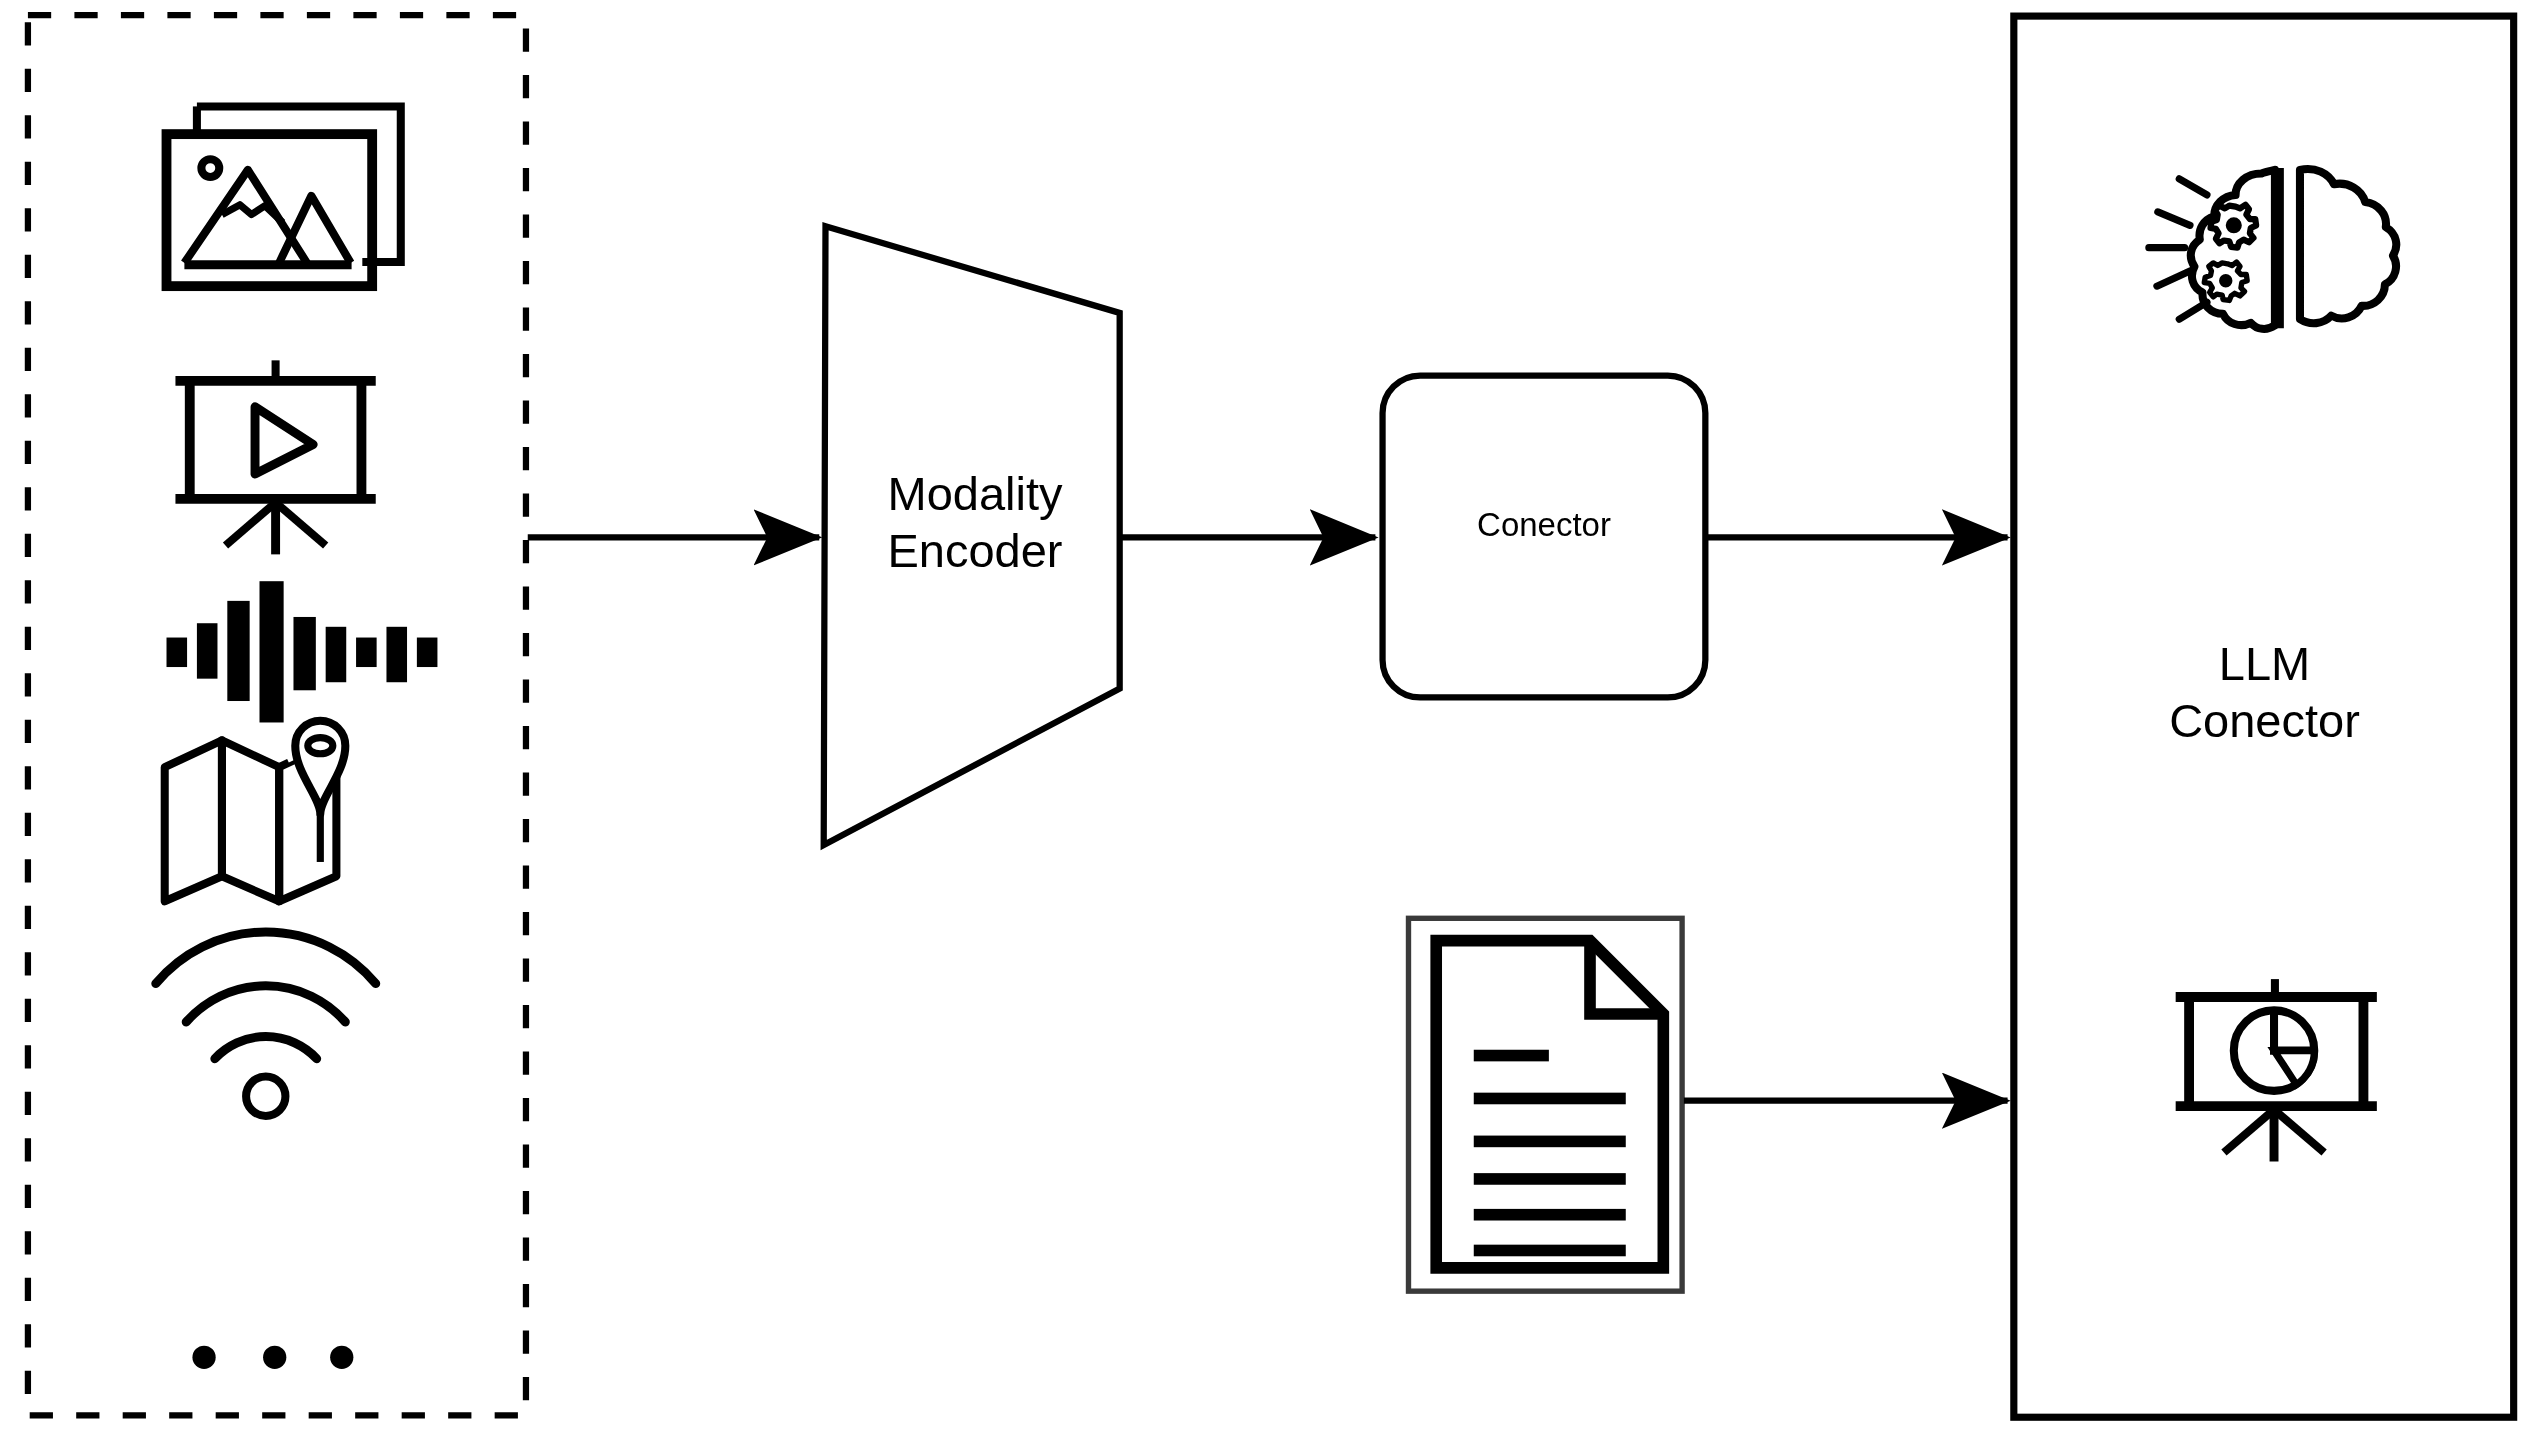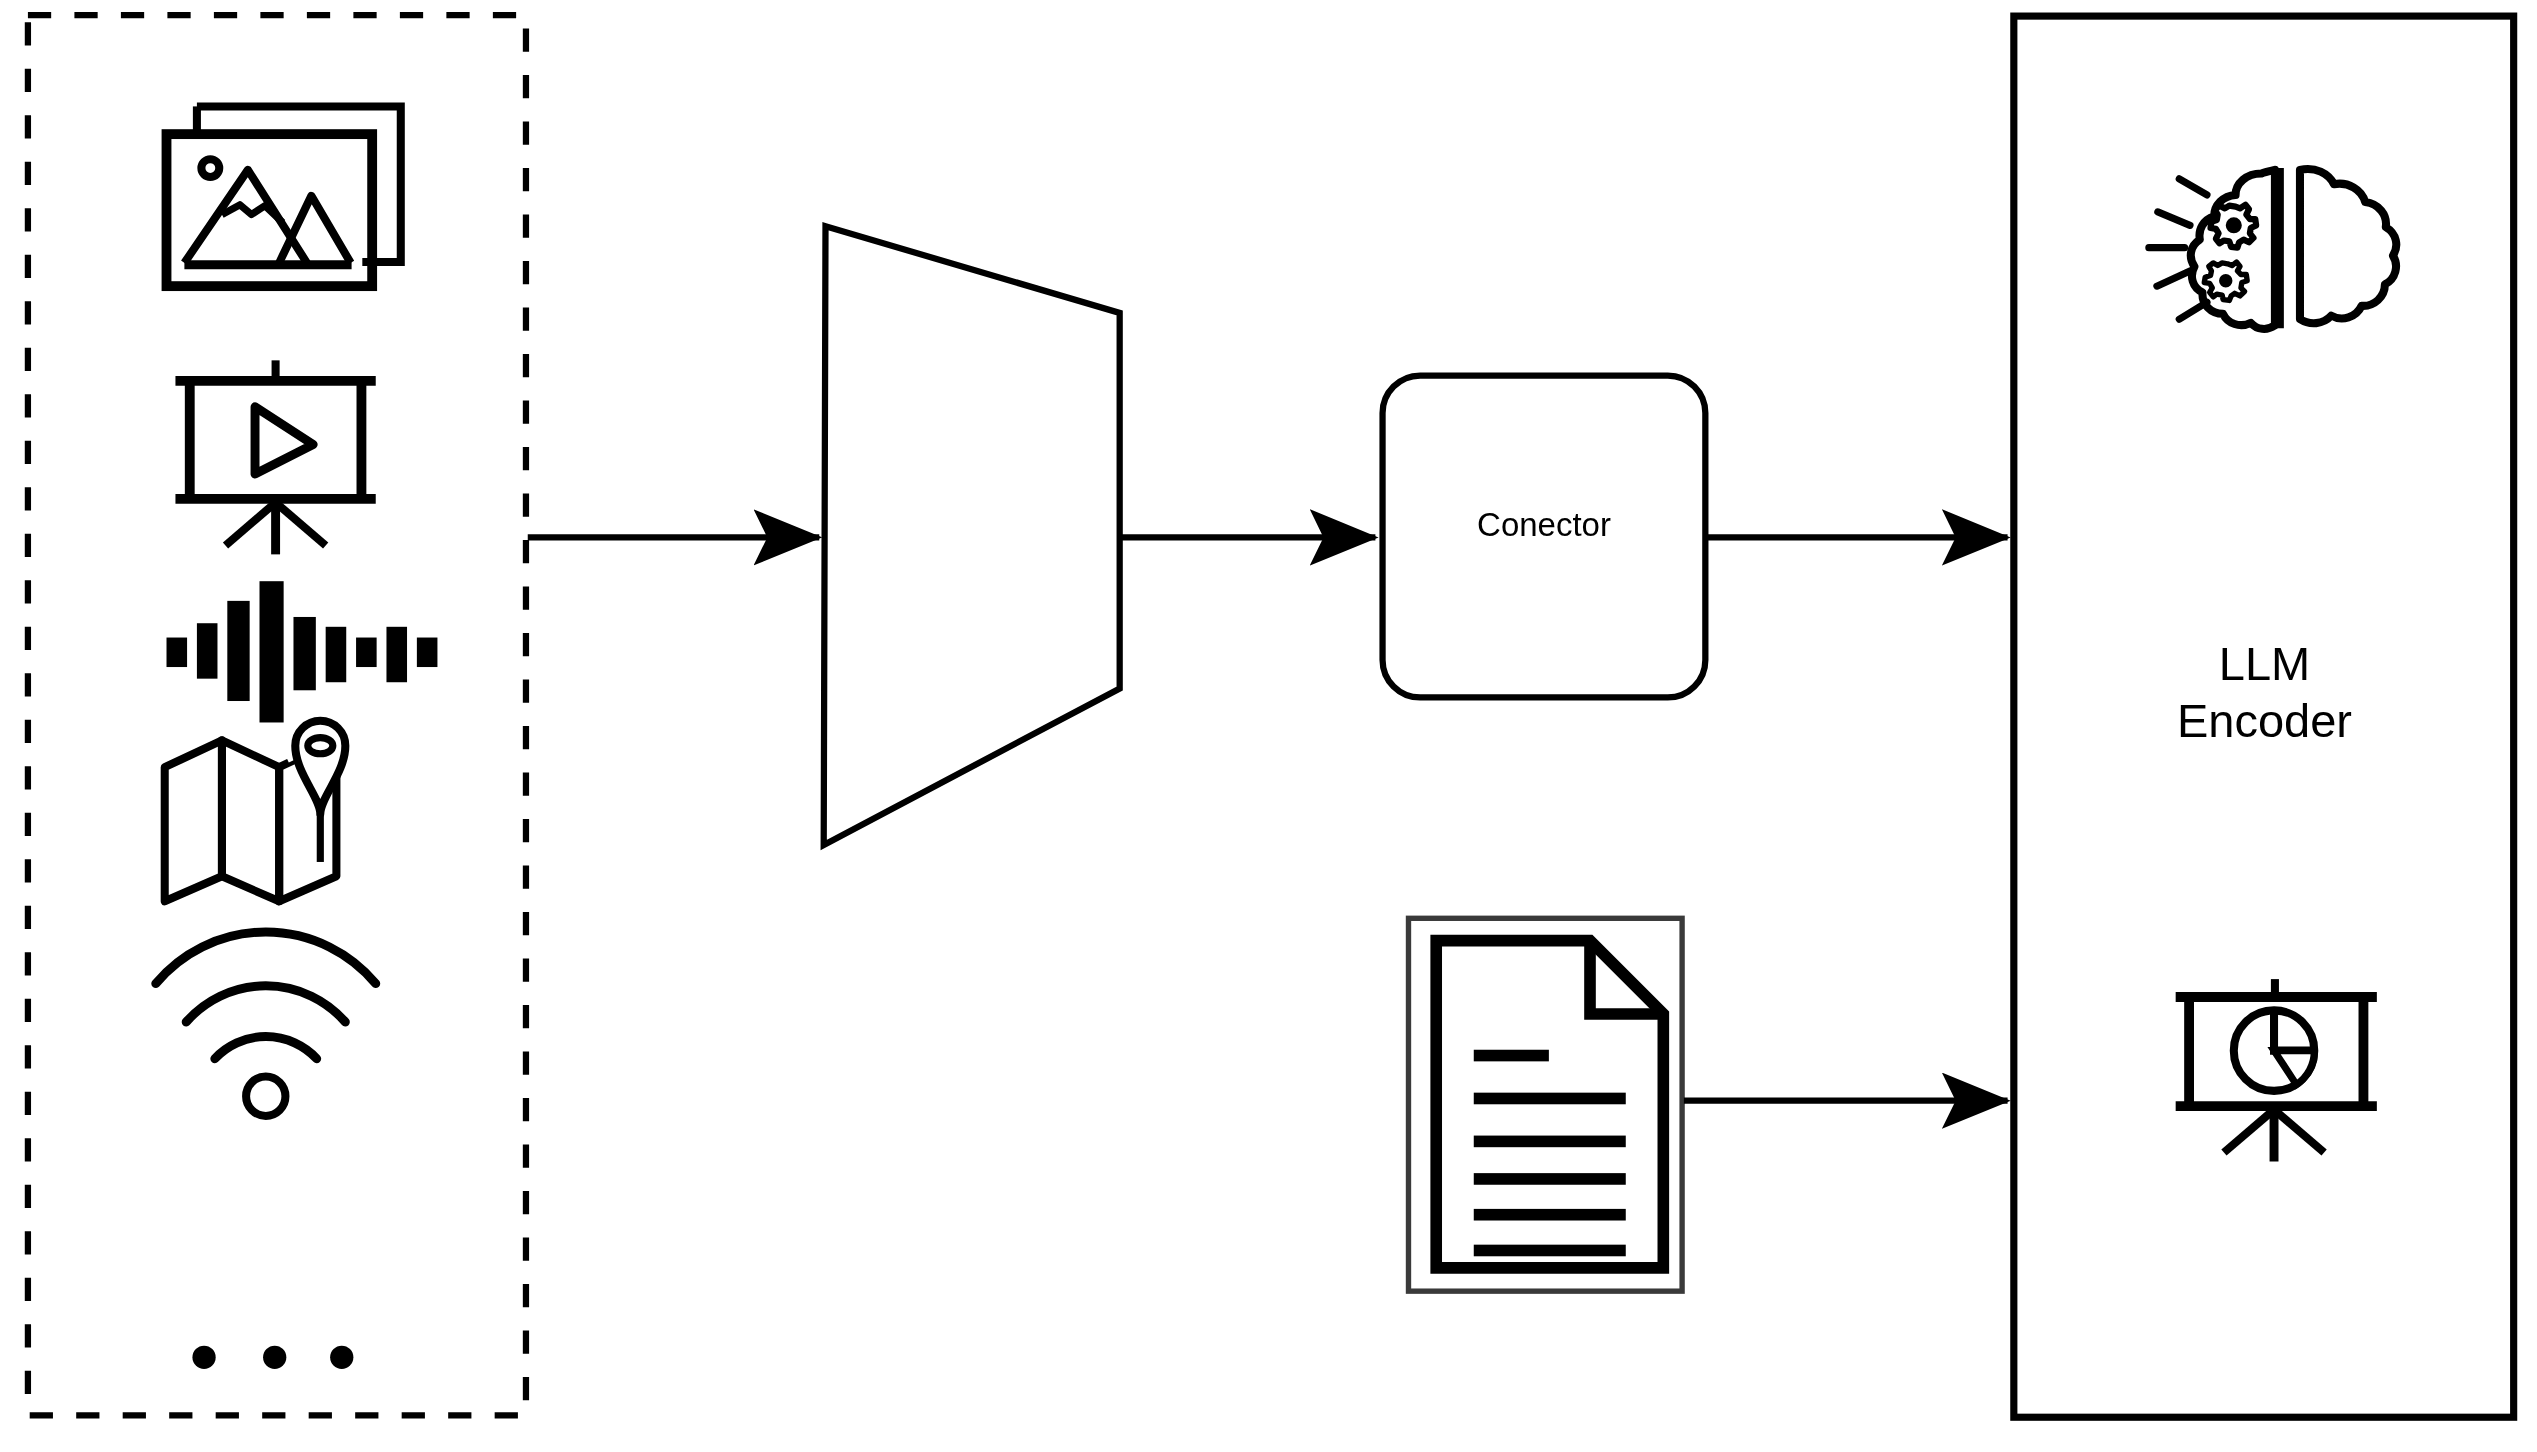--- a/index.html
+++ b/index.html
@@ -220,20 +220,22 @@
       <circle cx="2543" cy="1175" r="45" stroke-width="9" fill="#ffffff"></circle>
       <path d="M2543 1130 L2543 1175 L2588 1175" stroke-width="9"></path>
       <path d="M2543 1175 L2588 1175 A45 45 0 0 1 2568 1213 Z" stroke-width="8" fill="#ffffff"></path>
 
       <path d="M2543 1239 L2543 1299" stroke-width="10"></path>
       <path d="M2543 1241 L2487 1289" stroke-width="9"></path>
       <path d="M2543 1241 L2599 1289" stroke-width="9"></path>
     </g>
   </svg>
 
+  <div class="label label-encoder">Modality
+Encoder</div>
 
   <div class="label label-connector">Conector</div>
 
   <div class="label label-llm">LLM
-Encoder</div>
+Conector</div>
 
 </div>
 
 
 </body></html>

